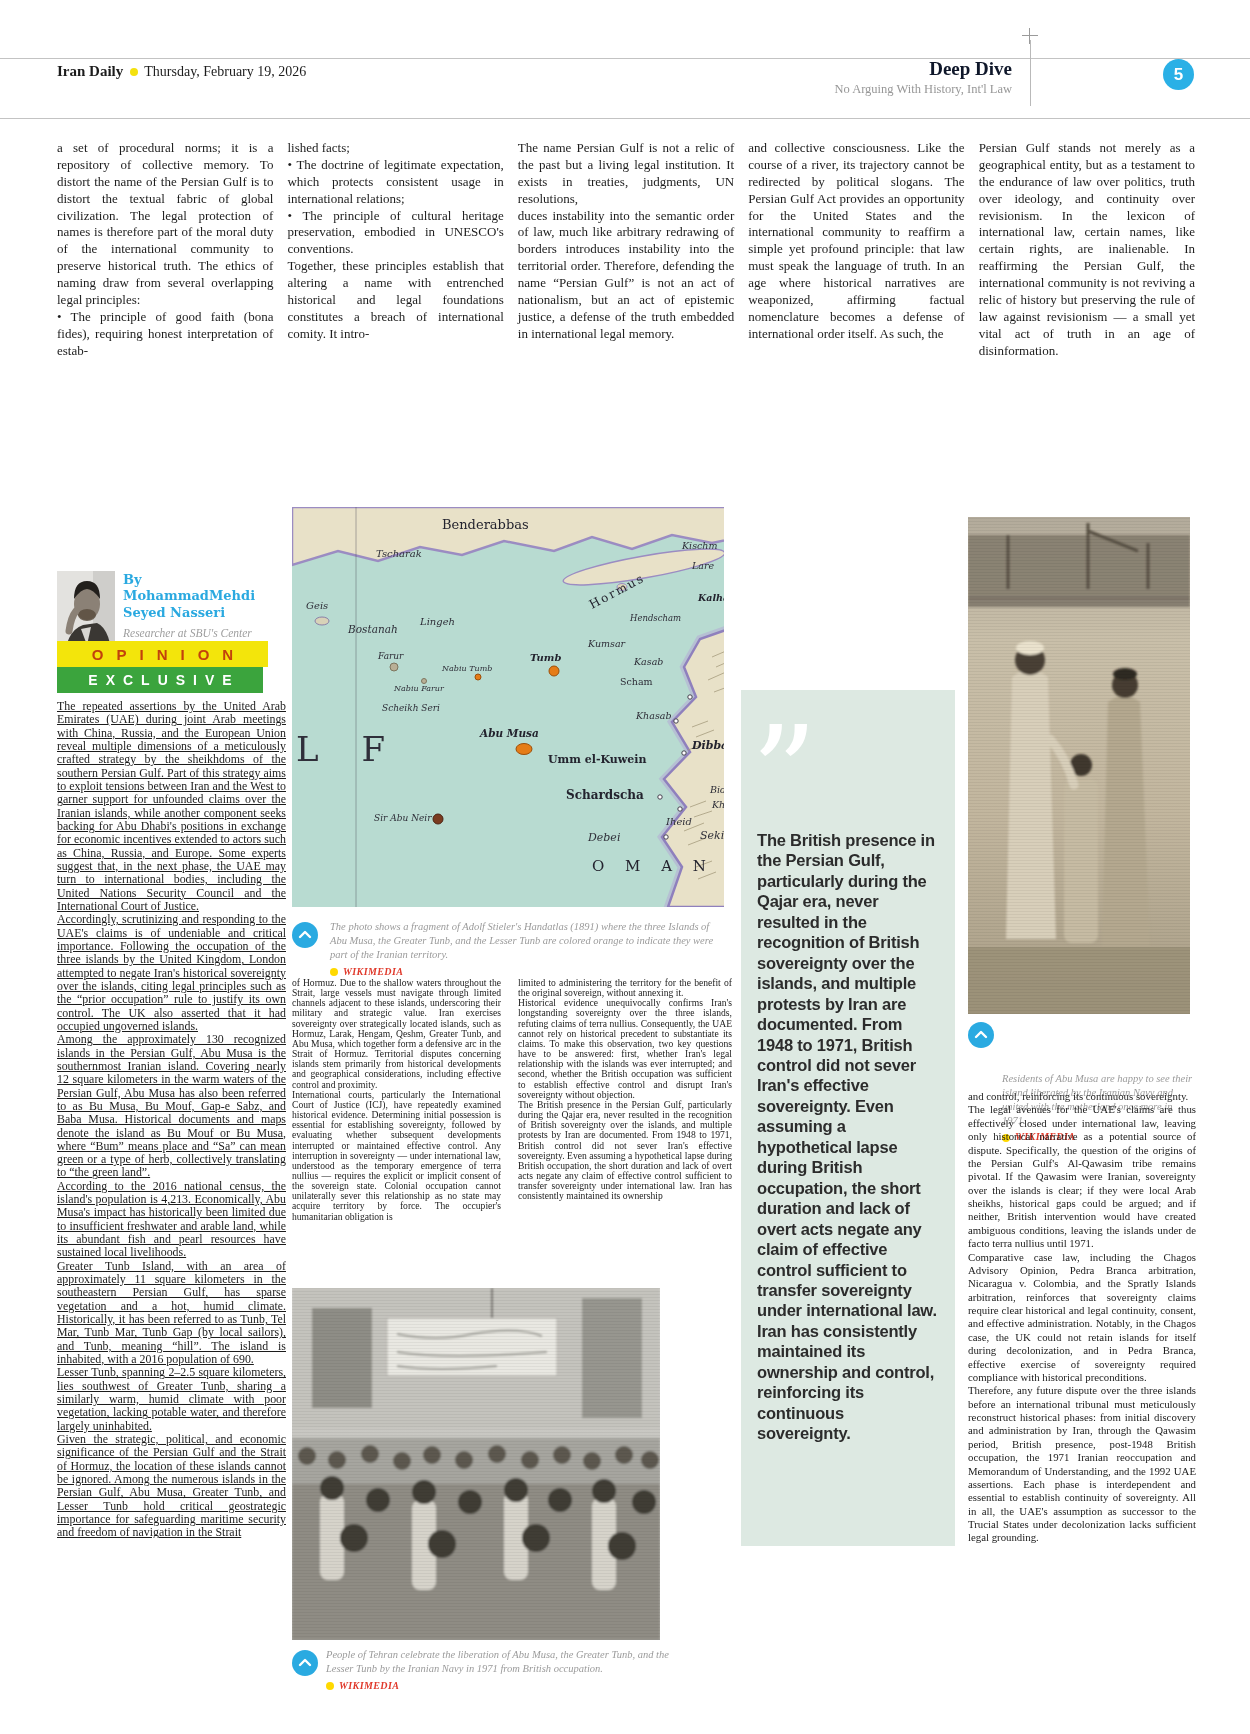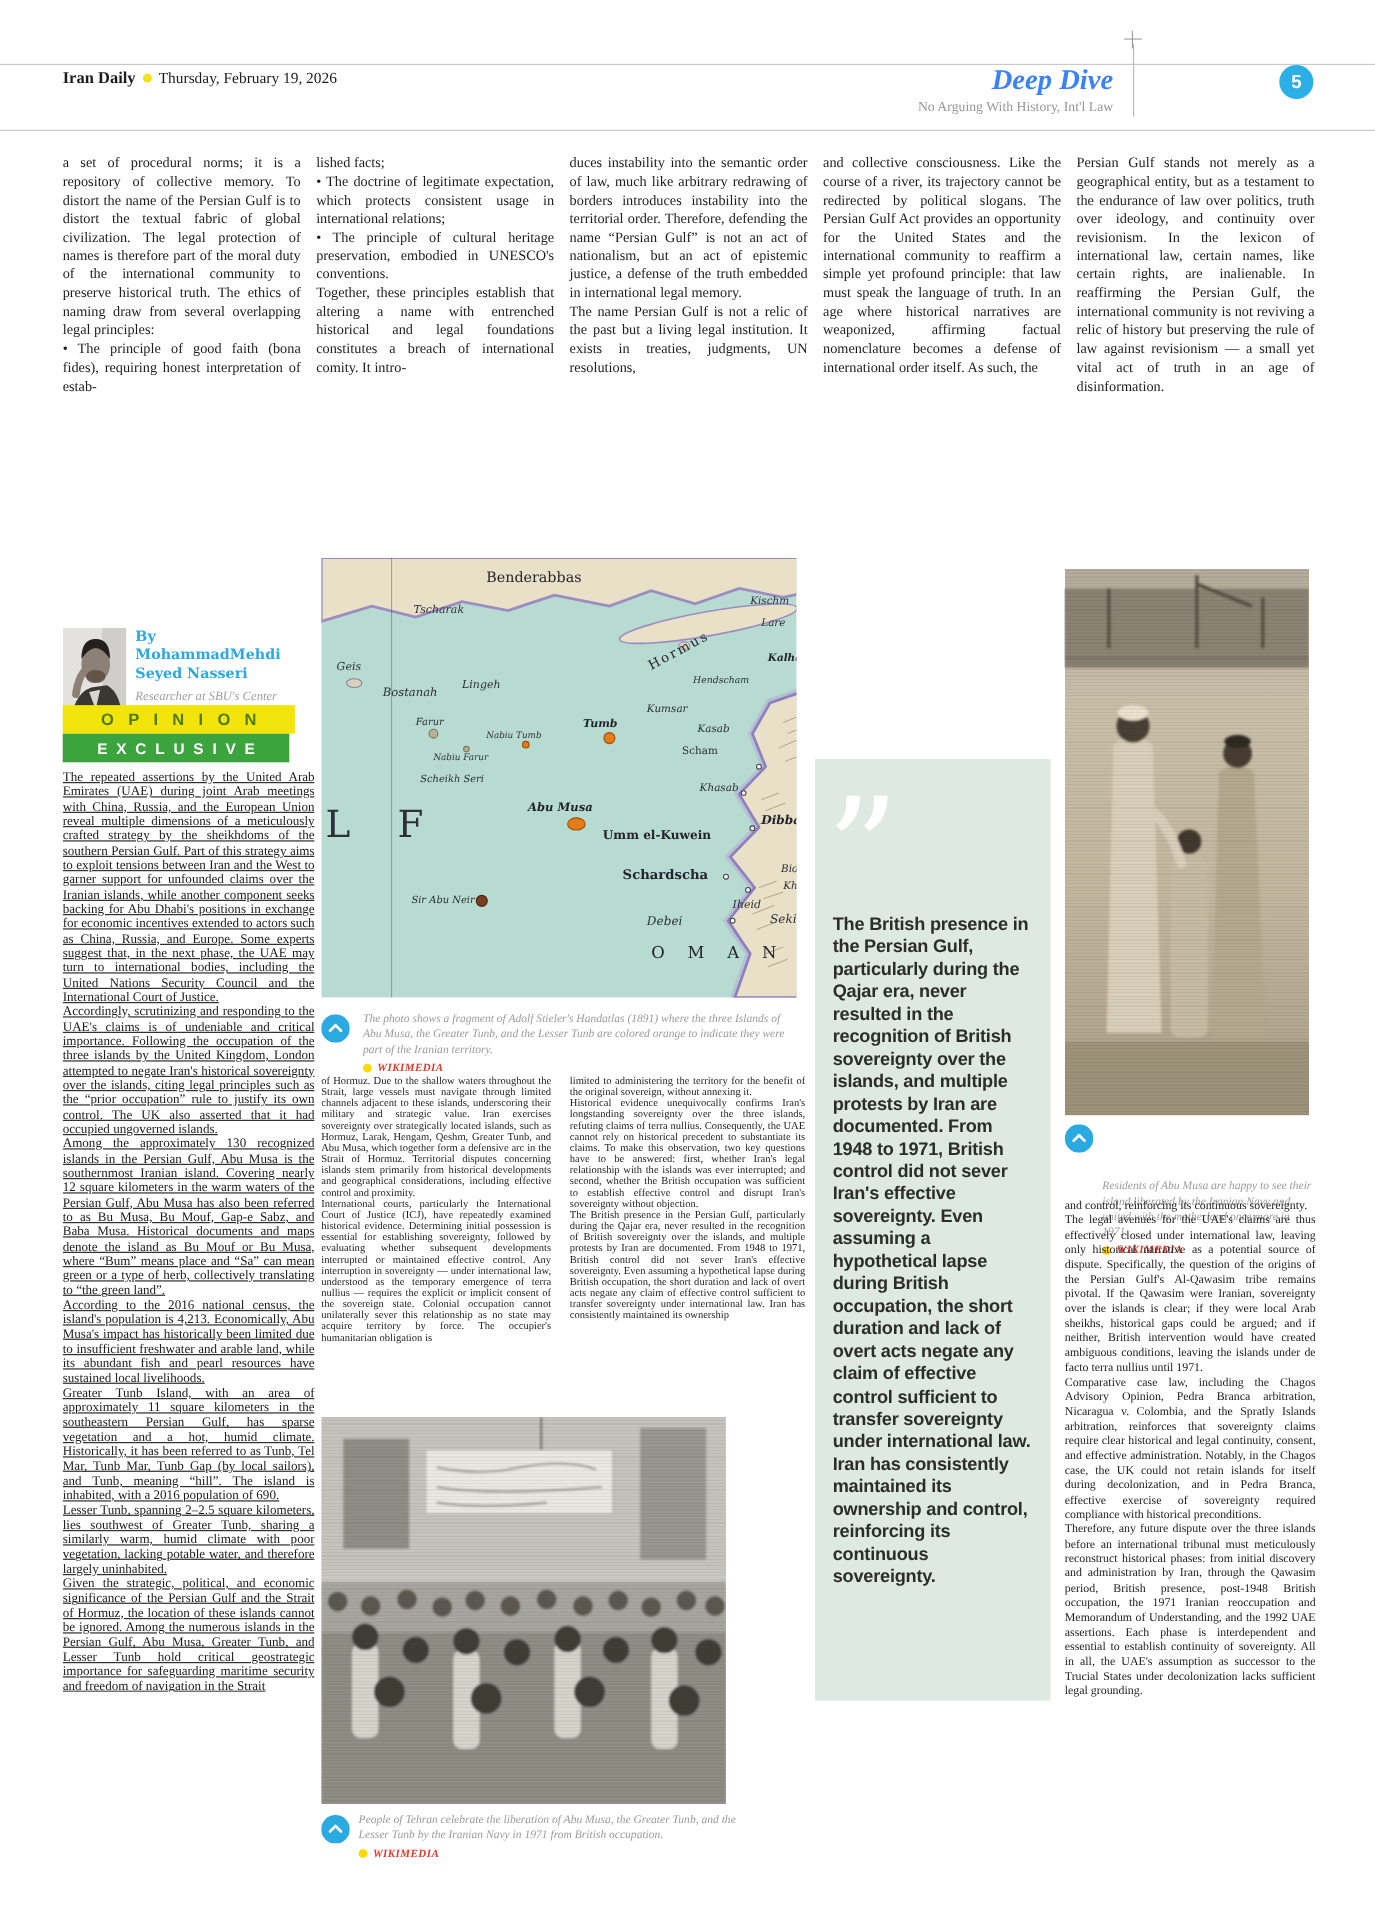--- a/index.html
+++ b/index.html
@@ -4,21 +4,21 @@
 <style>
   html,body{margin:0;padding:0;background:#fff;}
   .page{position:relative;width:1250px;height:1734px;background:#ffffff;
         font-family:"Liberation Serif",serif;color:#1c1c1c;overflow:hidden;}
   .rule{position:absolute;left:0;width:1250px;height:1px;background:#c3c3c3;}
   
   .brand-row{position:absolute;left:57px;top:63px;font-size:14px;white-space:nowrap;}
   .brand{font-weight:bold;font-size:15px;margin-top:44px;}
   .dot-yellow{display:inline-block;width:8px;height:8px;border-radius:50%;background:#f4e10e;margin:0 6px 1px 7px;vertical-align:middle;}
   .section-block{position:absolute;left:712px;top:58px;width:300px;text-align:right;}
-  .section-title{font-weight:bold;font-size:26px;color:#3b82f6;font-style:italic;}
+  .section-title{font-weight:bold;font-size:19px;color:#0f172a;}
   .section-sub{font-size:12.5px;color:#979797;margin-top:2px;}
   .vline{position:absolute;left:1030px;top:40px;width:1px;height:66px;background:#b9b9b9;}
   .cropmark{position:absolute;left:1022px;top:28px;width:16px;height:16px;}
   .cropmark:before{content:"";position:absolute;left:7px;top:0;width:1px;height:16px;background:#9a9a9a;}
   .cropmark:after{content:"";position:absolute;left:0;top:7px;width:16px;height:1px;background:#9a9a9a;}
   .pagenum{position:absolute;left:1163px;top:59px;width:31px;height:31px;border-radius:50%;
            background:#2ab0e6;color:#fff;font-family:"Liberation Sans",sans-serif;font-weight:bold;
            font-size:17px;display:flex;align-items:center;justify-content:center;}
   
   .intro-row{position:absolute;left:57px;top:140px;width:1138px;display:flex;gap:14px;}
@@ -30,21 +30,21 @@
   .headline{position:absolute;left:20px;top:56px;font-family:"Liberation Sans",sans-serif;
             font-weight:bold;font-size:45px;line-height:57px;letter-spacing:-1.2px;color:#0a0a0a;
             text-shadow:3px 3px 0 #ffffff;transform:scaleX(.94);transform-origin:0 0;white-space:nowrap;}
   
   .author-photo{position:absolute;left:57px;top:571px;width:58px;height:95px;overflow:hidden;}
   .byline-block{position:absolute;left:123px;top:572px;width:140px;}
   .byline{font-family:"DejaVu Serif",serif;font-weight:bold;font-size:13px;line-height:1.25;color:#2aa9e0;}
   .role{font-style:italic;font-size:11.5px;line-height:1.25;color:#9e9e9e;margin-top:5px;}
   .badge{position:absolute;left:57px;width:198px;height:26px;display:flex;align-items:center;justify-content:center;
          font-family:"Liberation Sans",sans-serif;font-weight:bold;}
-  .badge-opinion{top:641px;background:#f3e50b;color:#4d7c0f;font-size:15px;letter-spacing:13px;padding-left:13px;}
+  .badge-opinion{top:641px;background:#f3e50b;color:#c2410c;font-size:15px;letter-spacing:13px;padding-left:13px;}
   .badge-exclusive{top:667px;background:#3ba43d;color:#fff;font-size:14px;letter-spacing:8px;padding-left:8px;}
   
   .op-col{position:absolute;left:57px;top:700px;width:229px;height:838px;overflow:hidden;
           font-size:11.9px;line-height:1.12;text-align:justify;}
   .op-col p{margin:0;text-decoration:underline;}
   .mid-col{position:absolute;top:978px;height:292px;overflow:hidden;font-size:9.6px;line-height:1.06;text-align:justify;}
   .mid-col p{margin:0;}
   .mid-a{left:292px;width:209px;}
   .mid-b{left:518px;width:214px;}
   .right-col{position:absolute;left:968px;top:1090px;width:228px;height:545px;overflow:hidden;
@@ -93,22 +93,22 @@
       <p>a set of procedural norms; it is a repository of collective memory. To distort the name of the Persian Gulf is to distort the textual fabric of global civilization. The legal protection of names is therefore part of the moral duty of the international community to preserve historical truth. The ethics of naming draw from several overlapping legal principles:</p>
       <p>• The principle of good faith (bona fides), requiring honest interpretation of estab-</p>
     </div>
     <div class="intro-col">
       <p>lished facts;</p>
       <p>• The doctrine of legitimate expectation, which protects consistent usage in international relations;</p>
       <p>• The principle of cultural heritage preservation, embodied in UNESCO's conventions.</p>
       <p>Together, these principles establish that altering a name with entrenched historical and legal foundations constitutes a breach of international comity. It intro-</p>
     </div>
     <div class="intro-col">
+      <p>The name Persian Gulf is not a relic of the past but a living legal institution. It exists in treaties, judgments, UN resolutions,</p>
       <p>duces instability into the semantic order of law, much like arbitrary redrawing of borders introduces instability into the territorial order. Therefore, defending the name “Persian Gulf” is not an act of nationalism, but an act of epistemic justice, a defense of the truth embedded in international legal memory.</p>
-      <p>The name Persian Gulf is not a relic of the past but a living legal institution. It exists in treaties, judgments, UN resolutions,</p>
     </div>
     <div class="intro-col">
       <p>and collective consciousness. Like the course of a river, its trajectory cannot be redirected by political slogans. The Persian Gulf Act provides an opportunity for the United States and the international community to reaffirm a simple yet profound principle: that law must speak the language of truth. In an age where historical narratives are weaponized, affirming factual nomenclature becomes a defense of international order itself. As such, the</p>
     </div>
     <div class="intro-col">
       <p>Persian Gulf stands not merely as a geographical entity, but as a testament to the endurance of law over politics, truth over ideology, and continuity over revisionism. In the lexicon of international law, certain names, like certain rights, are inalienable. In reaffirming the Persian Gulf, the international community is not reviving a relic of history but preserving the rule of law against revisionism — a small yet vital act of truth in an age of disinformation.</p>
     </div>
   </div>
 
 

